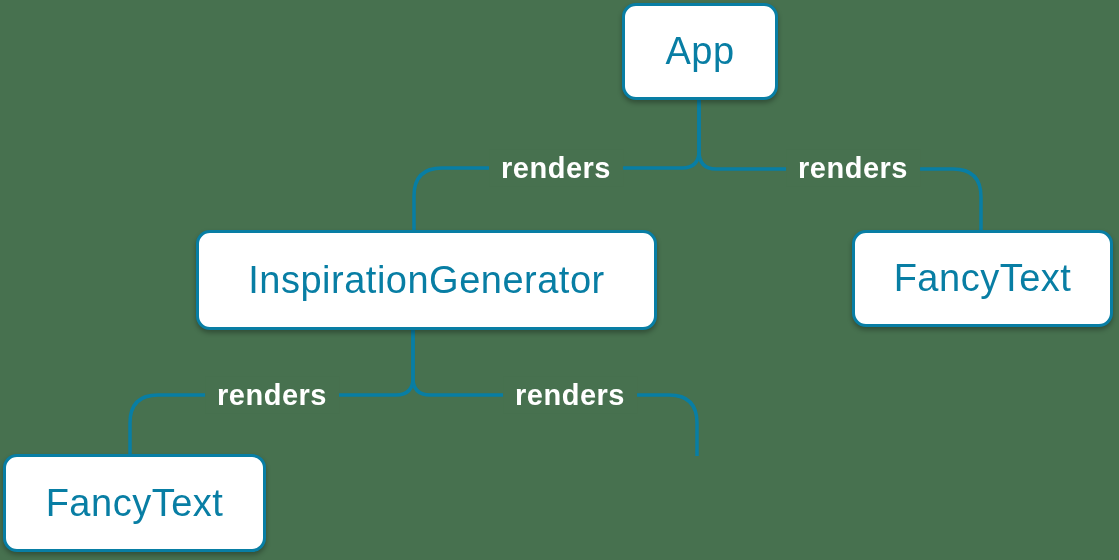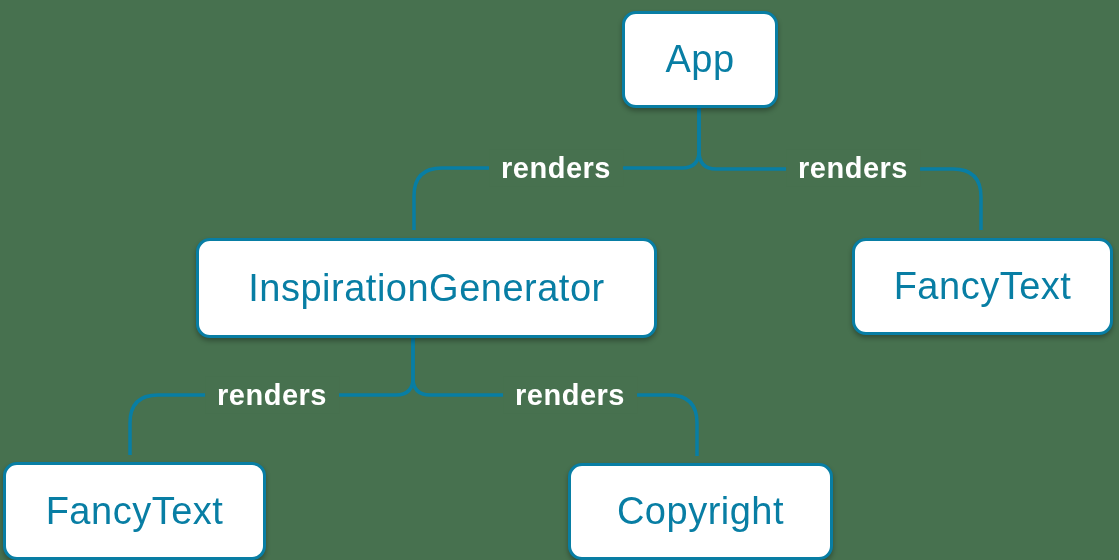--- a/index.html
+++ b/index.html
@@ -37,21 +37,20 @@
     border-radius: 14px;
     box-shadow: 0 3px 5px rgba(0, 0, 0, 0.3);
     display: flex;
     align-items: center;
     justify-content: center;
     color: #087ea4;
     font-size: 38px;
     font-weight: 500;
     letter-spacing: 0.5px;
     box-sizing: border-box;
-    margin-top: 8px;
   }
   .edge-label {
     position: absolute;
     transform: translate(-50%, -50%);
     background: #47714f;
     color: #ffffff;
     font-size: 29px;
     font-weight: 600;
     letter-spacing: 0.5px;
     padding: 2px 12px;
@@ -79,23 +78,20 @@
   </div>
 
   <div class="node" style="left:852px; top:230px; width:261px; height:97px;">
     <span>FancyText</span>
   </div>
 
   <div class="node" style="left:3px; top:454px; width:263px; height:98px;">
     <span>FancyText</span>
   </div>
 
-  <div class="node" style="left:568px; top:455px; width:265px; height:97px;">
-    <span>Copyright</span>
-  </div>
 
   <div class="edge-label" style="left:556px; top:168px;">renders</div>
 
   <div class="edge-label" style="left:853px; top:168px;">renders</div>
 
   <div class="edge-label" style="left:272px; top:395px;">renders</div>
 
   <div class="edge-label" style="left:570px; top:395px;">renders</div>
 
 </div>

